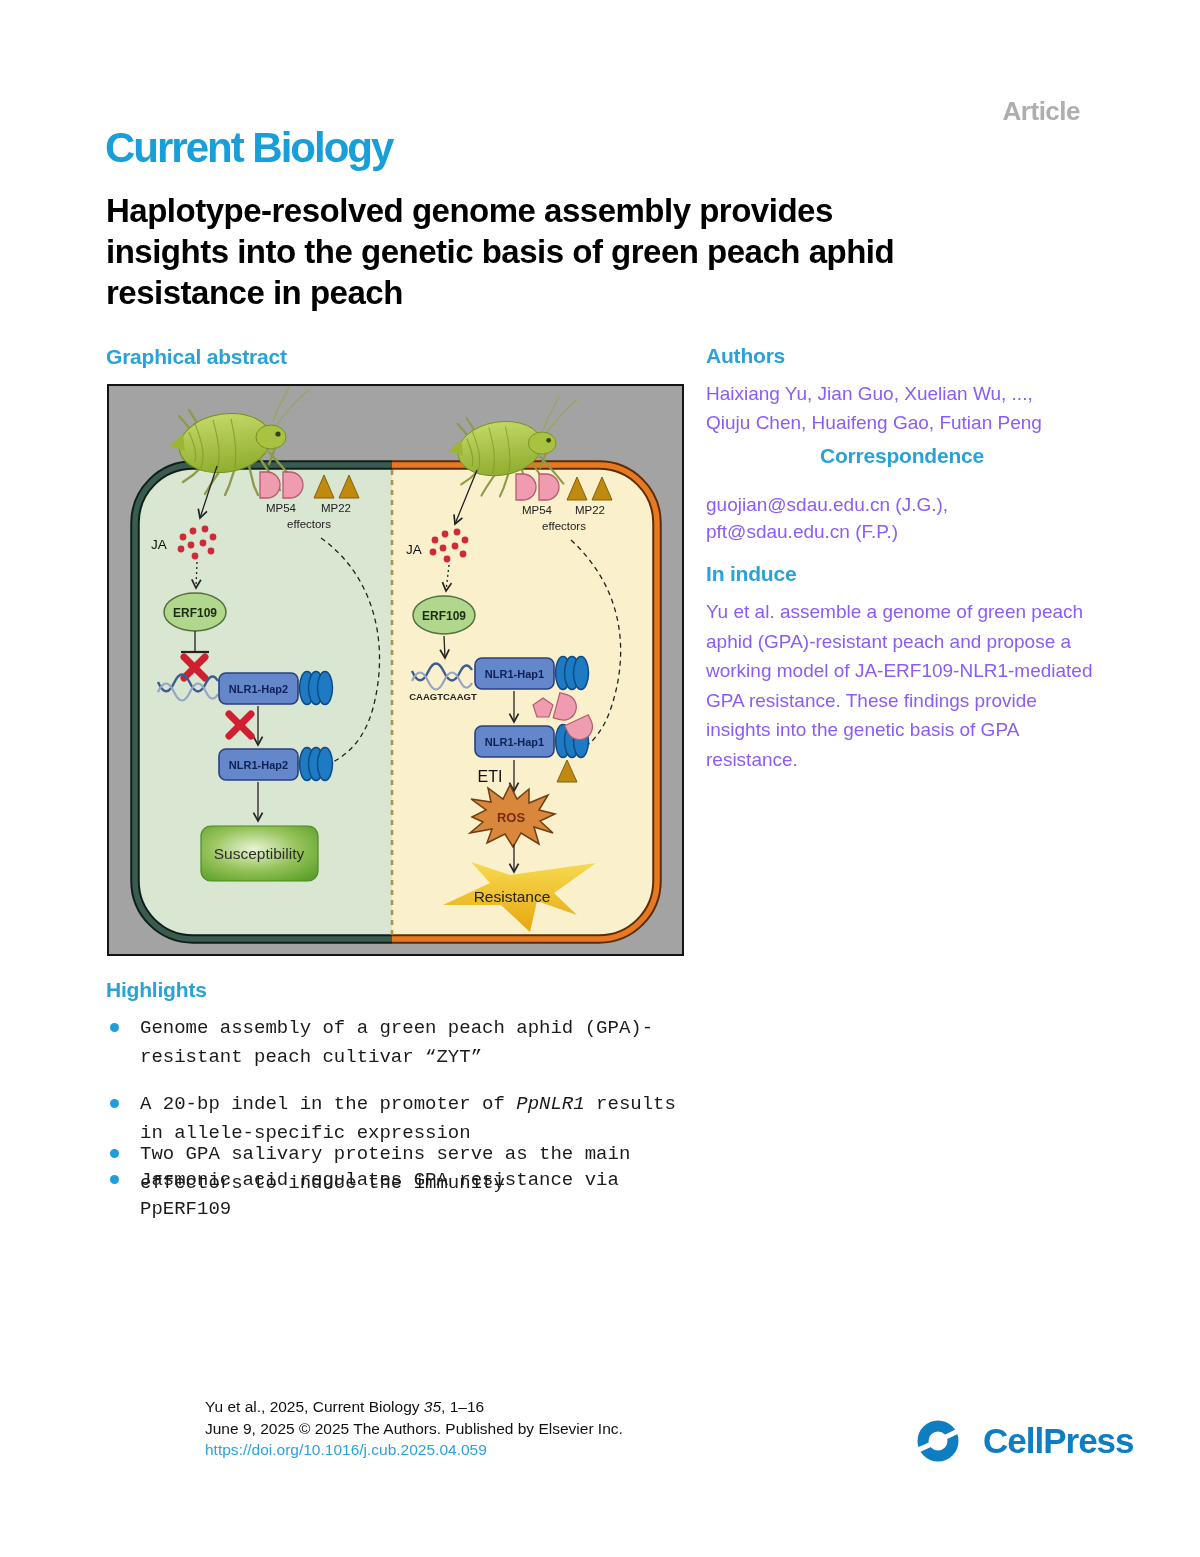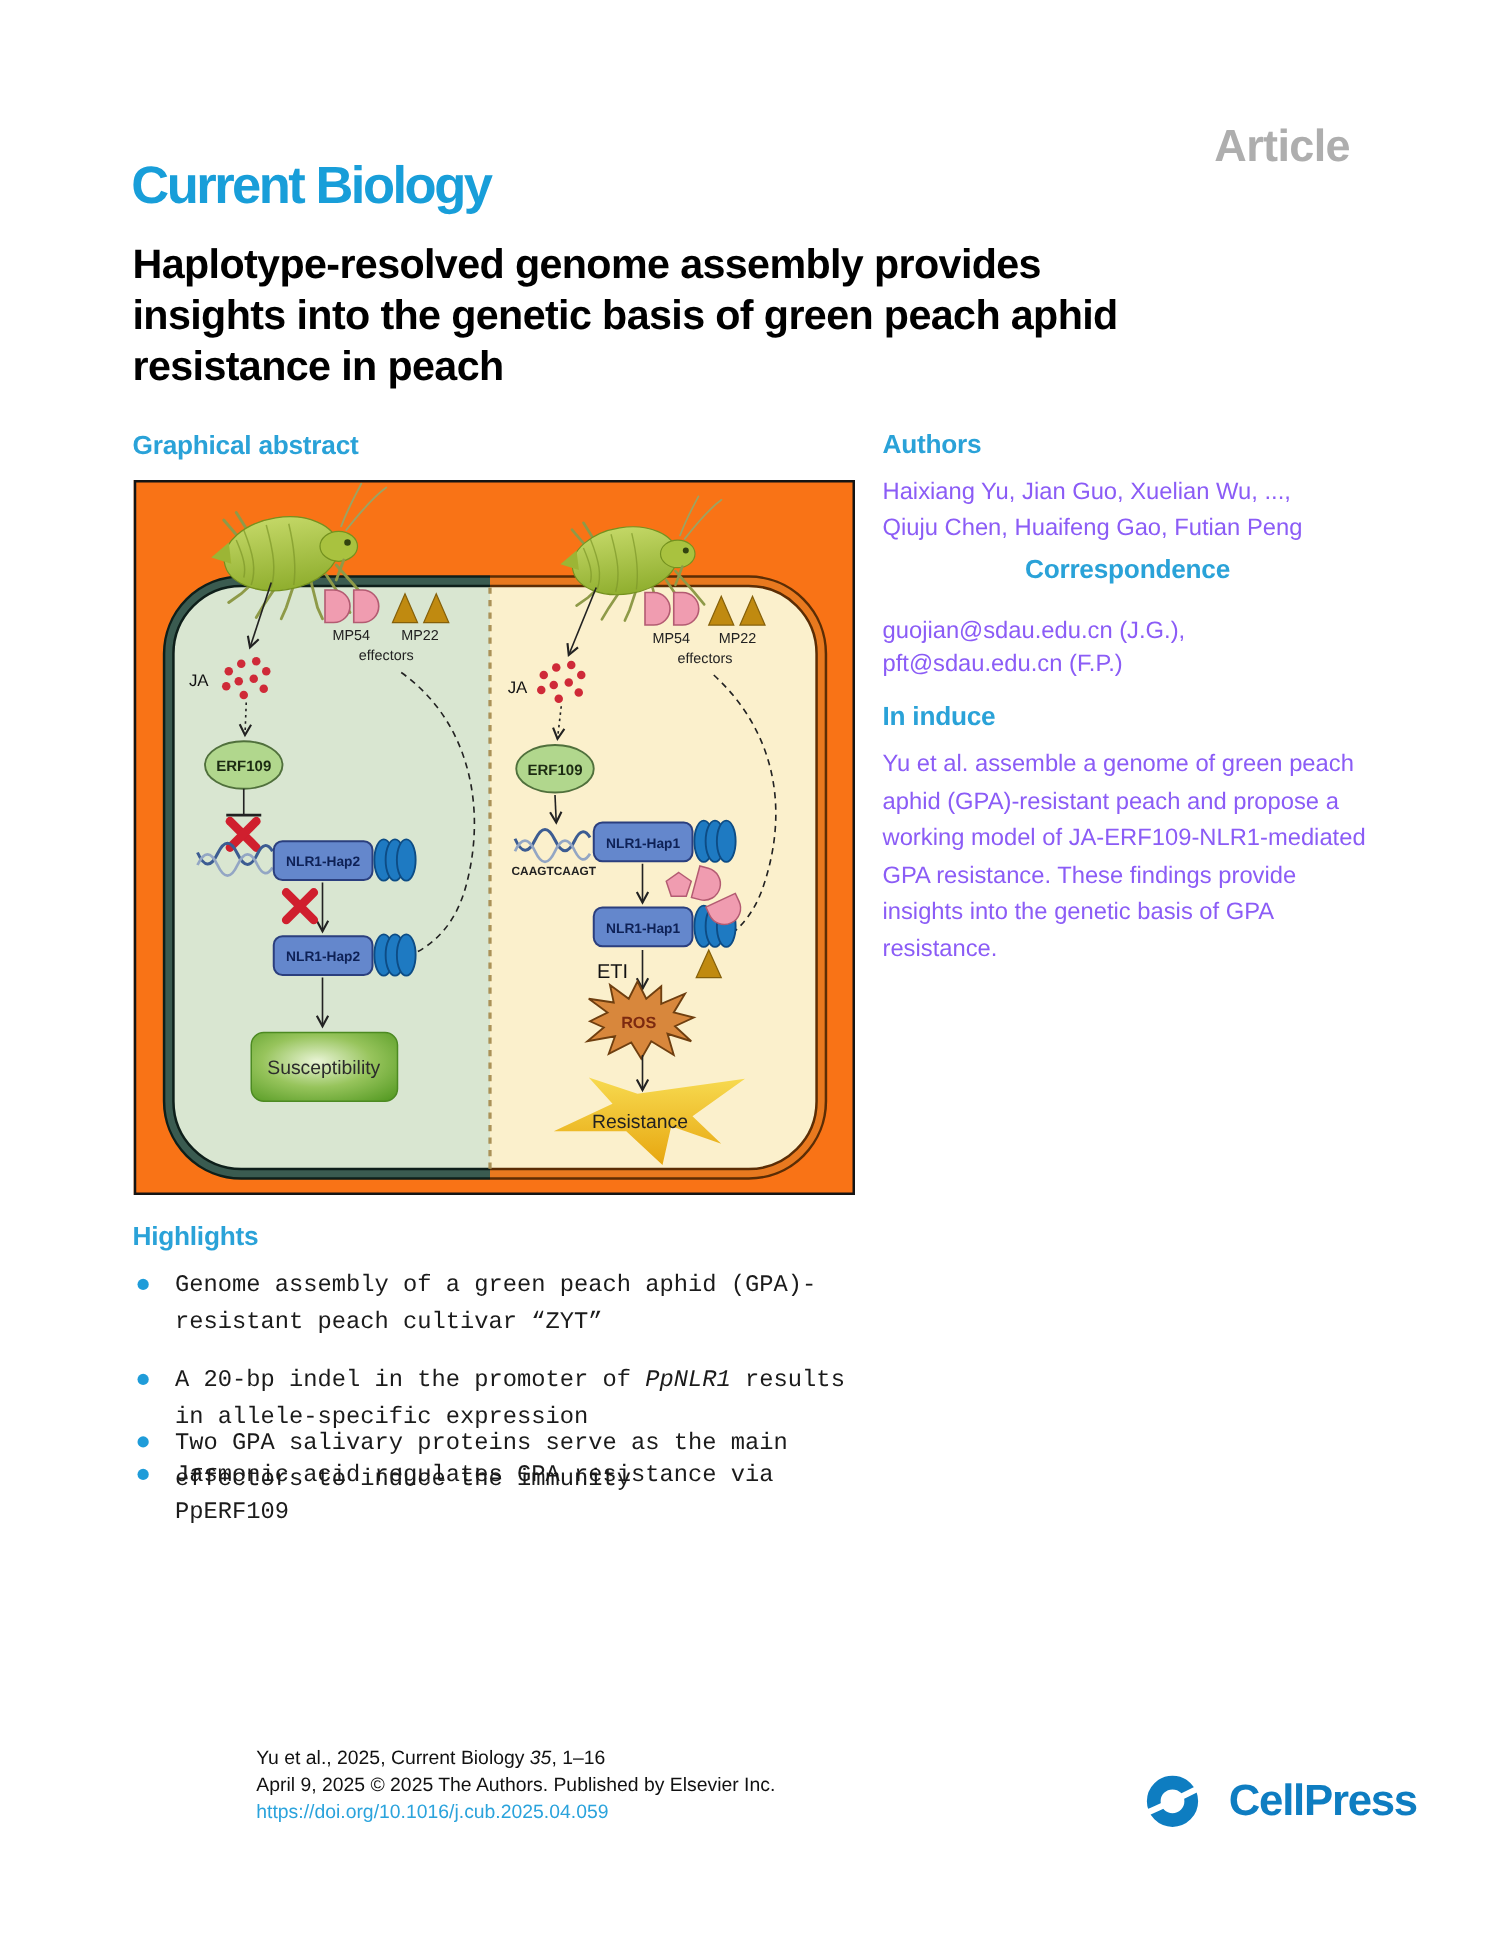--- a/index.html
+++ b/index.html
@@ -1,26 +1,26 @@
 <!DOCTYPE html>
 <html><head>
 <meta charset="utf-8">
 <style>
   html,body{margin:0;padding:0;background:#ffffff;}
   #page{position:relative;width:1200px;height:1557px;background:#fff;overflow:hidden;
         font-family:"Liberation Sans",sans-serif;color:#1b1b1b;}
   .abs{position:absolute;}
-  .article-label{top:96px;right:120px;font-size:36px;font-weight:bold;color:#aeaeae;letter-spacing:-0.5px;}
+  .article-label{top:96px;right:120px;font-size:26px;font-weight:bold;color:#aeaeae;letter-spacing:-0.5px;}
   .masthead{top:124px;left:105px;font-size:42px;font-weight:bold;color:#189ed9;letter-spacing:-2px;}
   .paper-title{top:190px;left:106px;width:1030px;font-size:33px;font-weight:bold;color:#000;
                letter-spacing:-0.5px;line-height:41px;}
   .sec-head{font-size:21px;font-weight:bold;color:#2aa2d8;letter-spacing:-0.2px;}
   .body-text{font-size:19px;line-height:29px;color:#8b5cf6;}
   .ga-head{top:345px;left:106px;}
-  .figure-frame{top:384px;left:107px;width:573px;height:568px;border:2px solid #141414;background:#f97316;}
+  .figure-frame{top:384px;left:107px;width:573px;height:568px;border:2px solid #141414;background:#a3a3a3;}
   .col-right{left:706px;width:392px;}
   .authors-h{top:344px;}
   .authors-t{top:379px;}
   .corr-h{top:444px;text-align:center;}
   .corr-t{top:491px;line-height:27px;}
   .brief-h{top:562px;}
   .brief-t{top:597px;}
   .hl-h{top:978px;left:106px;}
   .hl-item{left:107px;width:590px;display:flex;}
   .hl-dot{width:9px;height:9px;border-radius:50%;background:#1f9cd9;margin:9px 21px 0 3px;flex:0 0 9px;}
@@ -254,21 +254,21 @@
     <span class="hl-dot"></span>
     <span class="hl-text"><span>Jasmonic acid regulates GPA resistance via PpERF109</span><i></i><span></span></span>
   </div>
   <div class="abs hl-item hl-4">
     <span class="hl-dot"></span>
     <span class="hl-text"><span>Two GPA salivary proteins serve as the main effectors to induce the immunity</span><i></i><span></span></span>
   </div>
 
   <div class="abs footer">
     <div><span>Yu et al., 2025, Current Biology </span><i>35</i><span>, 1–16</span></div>
-    <div>April 9, 2025 © 2025 The Authors. Published by Elsevier Inc.</div>
+    <div>June 9, 2025 © 2025 The Authors. Published by Elsevier Inc.</div>
     <div><a class="doi">https://doi.org/10.1016/j.cub.2025.04.059</a></div>
   </div>
 
   <div class="abs cp-logo">
     <svg width="46" height="46" viewBox="0 0 46 46">
       <circle cx="23" cy="23" r="15" fill="none" stroke="#0e7dc1" stroke-width="11"></circle>
       <path d="M3,32 C15,27 31,19 43,13" fill="none" stroke="#ffffff" stroke-width="5"></path>
     </svg>
     <span class="cp-text">CellPress</span>
   </div>

